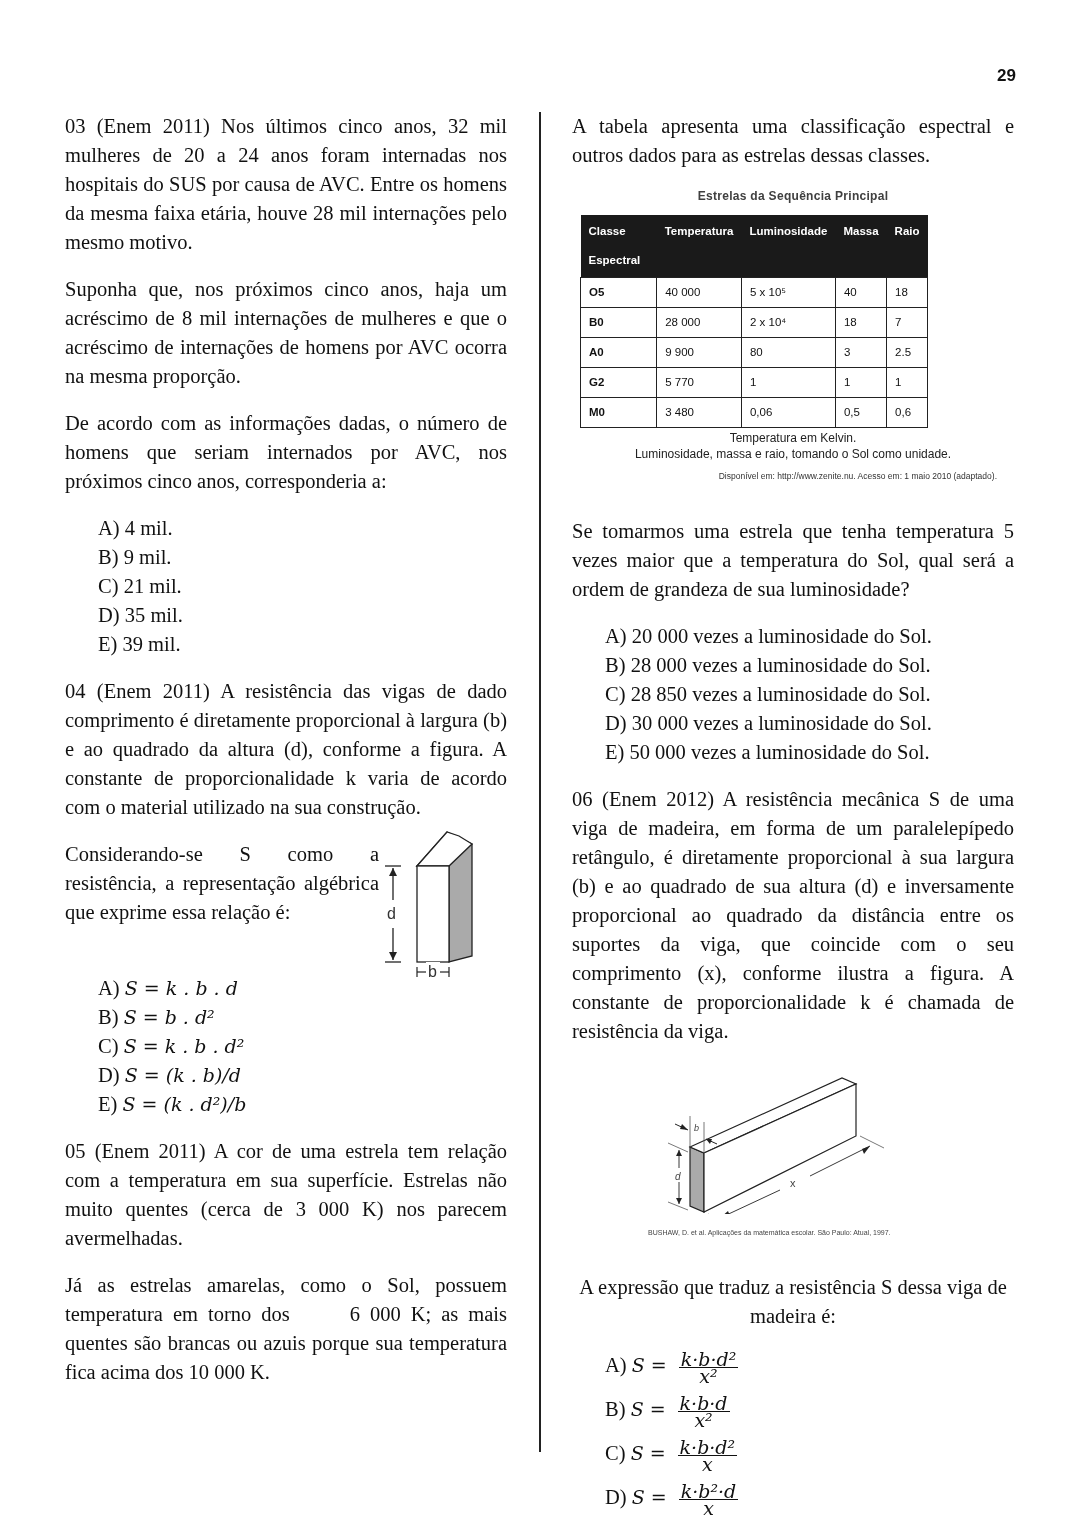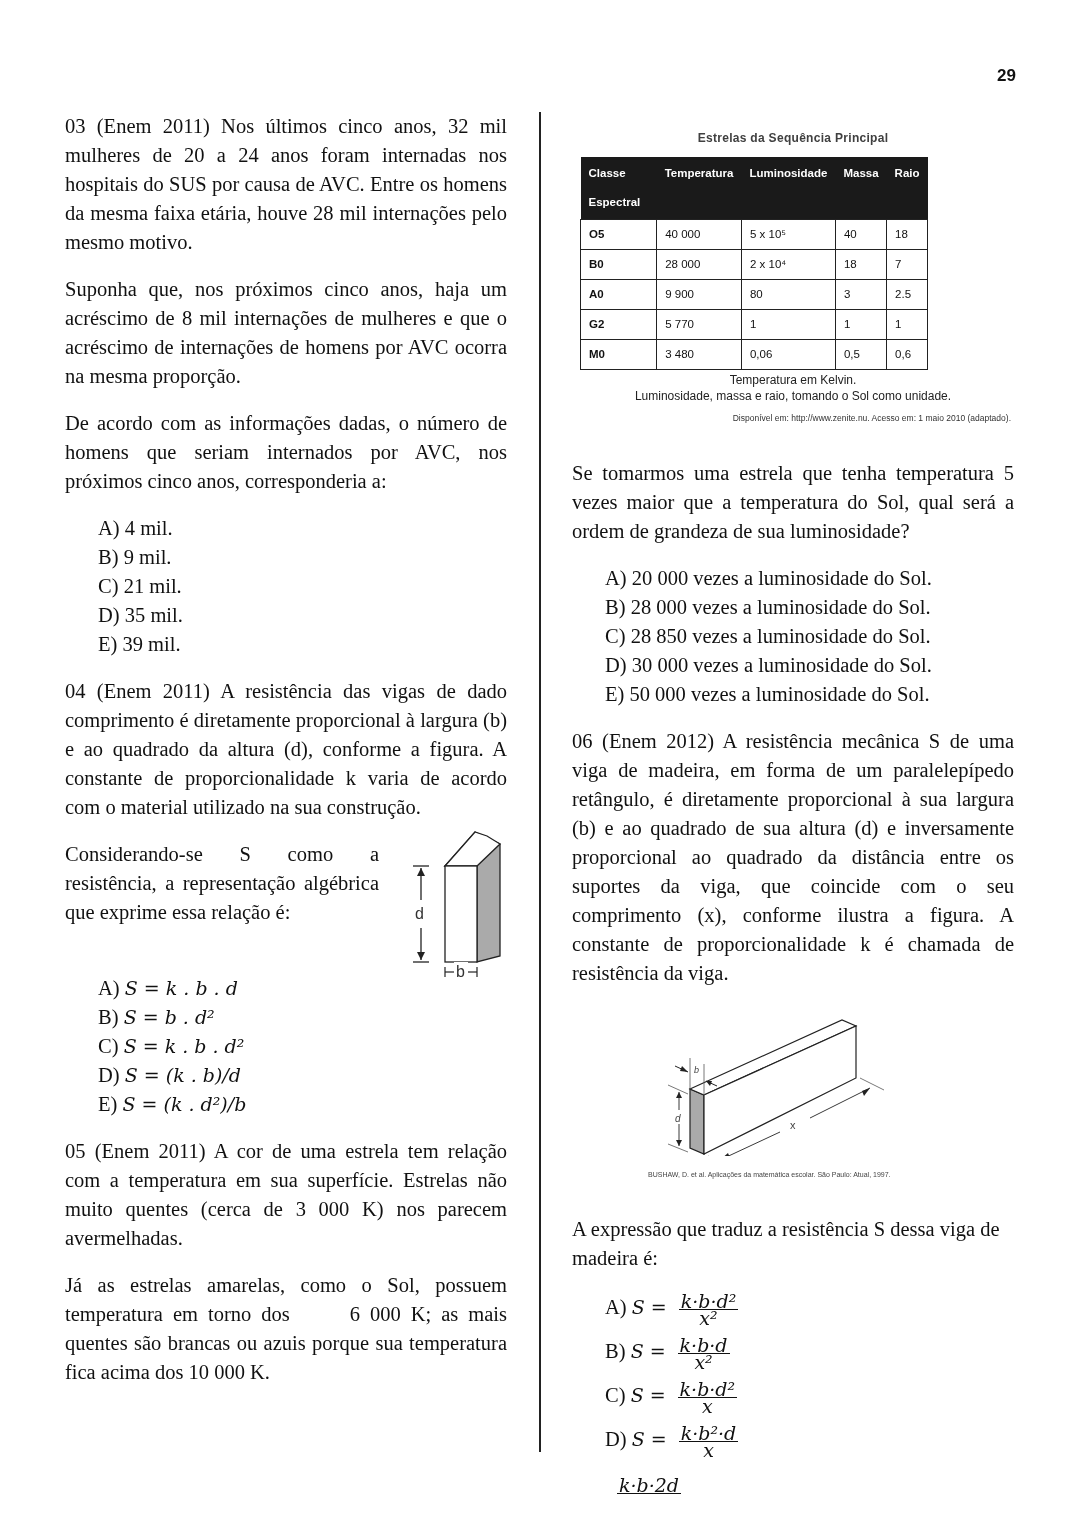--- a/index.html
+++ b/index.html
@@ -9,27 +9,27 @@
   .col { position:absolute; top:112px; width:442px; font-size:20.5px; line-height:29px; }
   .col.left { left:65px; }
   .col.right { left:572px; width:442px; }
   .divider { position:absolute; left:539px; top:112px; width:2px; height:1340px; background:#222; }
   p { margin:0 0 18px 0; text-align:justify; }
   b { font-weight:normal; }
   .opts { margin:0 0 18px 33px; }
   .opt { line-height:29px; white-space:nowrap; }
   .math { font-family:"DejaVu Serif", serif; font-style:italic; font-size:19px; }
   .fig-wrap { display:flex; align-items:flex-start; }
-  .fig-wrap p { width:314px; margin-right:28px; }
+  .fig-wrap p { width:314px; }
   table.stars { border-collapse:collapse; font-family:"Liberation Sans", sans-serif; font-size:11.5px; width:348px; margin-left:8px; }
   table.stars th { background:#1a1a1a; color:#fff; text-align:left; padding:2px 8px; font-weight:bold; vertical-align:top; }
   table.stars td { border:1.5px solid #222; padding:0 8px; height:17px; }
   .tbl-title { font-family:"Liberation Sans", sans-serif; font-size:12px; font-weight:bold; color:#404040; text-align:center; margin:12px 0 4px; letter-spacing:0.3px; }
   .tbl-note { font-family:Liberation Sans, sans-serif; font-size:12px; text-align:center; color:#222; line-height:16px; }
-  .tbl-src { font-family:"Liberation Sans", sans-serif; font-size:8.5px; text-align:right; color:#333; margin-right:3px; }
+  .tbl-src { font-family:"Liberation Sans", sans-serif; font-size:8.5px; text-align:right; color:#333; margin-right:17px; }
   .frac { display:inline-flex; flex-direction:column; align-items:center; vertical-align:middle; font-size:14px; line-height:16px; margin-left:12px; }
   .frac .num { border-bottom:1.3px solid #111; padding:0 2px; }
   .frac-opt { line-height:44px; white-space:nowrap; }
   .beam-cap { font-family:"Liberation Sans", sans-serif; font-size:7px; color:#444; margin-left:76px; }
 </style>
 </head>
 <body>
 
 <div class="page-num">29</div>
 <div class="divider"></div>
@@ -79,20 +79,21 @@
     </div>
   </section>
 
   <section>
     <p><b>05 (Enem 2011)</b> <span>A cor de uma estrela tem relação com a temperatura em sua superfície. Estrelas não muito quentes (cerca de 3 000 K) nos parecem avermelhadas.</span></p>
     <p style="white-space:pre-wrap">Já as estrelas amarelas, como o Sol, possuem temperatura em torno dos      6 000 K; as mais quentes são brancas ou azuis porque sua temperatura fica acima dos 10 000 K.</p>
   </section>
 </div>
 
 <div class="col right">
+  <p style="margin-bottom:0">A tabela apresenta uma classificação espectral e outros dados para as estrelas dessas classes.</p>
   <div class="tbl-title">Estrelas da Sequência Principal</div>
   <table class="stars">
     <thead>
       <tr>
         <th style="width:80px">Classe Espectral</th>
         <th>Temperatura</th>
         <th>Luminosidade</th>
         <th>Massa</th>
         <th>Raio</th>
       </tr>
@@ -172,21 +173,21 @@
       <line x1="288" y1="72" x2="312" y2="84" stroke="#555" stroke-width="0.8"></line>
       <line x1="148" y1="154" x2="208" y2="126" stroke="#222" stroke-width="0.9"></line>
       <polygon points="148,154 156,147 158,152" fill="#222"></polygon>
       <line x1="238" y1="112" x2="298" y2="82" stroke="#222" stroke-width="0.9"></line>
       <polygon points="298,82 290,85 292,90" fill="#222"></polygon>
       <text x="218" y="123" font-family="Liberation Sans, sans-serif" font-size="11" fill="#444">x</text>
     </svg>
     <div class="beam-cap" style="margin-top:4px;margin-bottom:26px">
       <span>BUSHAW, D. et al. </span><b>Aplicações da matemática escolar</b><span>. São Paulo: Atual, 1997.</span>
     </div>
-    <p style="text-align:left">A expressão que traduz a resistência S dessa viga de madeira é:</p>
+    <p style="text-align:center">A expressão que traduz a resistência S dessa viga de madeira é:</p>
     <div class="opts" style="margin-top:-6px">
       <div class="frac-opt"><span>A)</span> <span class="math">S =</span><span class="frac">
             <span class="num math">k·b·d²</span>
             <span class="den math">x²</span>
           </span></div>
       <div class="frac-opt"><span>B)</span> <span class="math">S =</span><span class="frac">
             <span class="num math">k·b·d</span>
             <span class="den math">x²</span>
           </span></div>
       <div class="frac-opt"><span>C)</span> <span class="math">S =</span><span class="frac">

